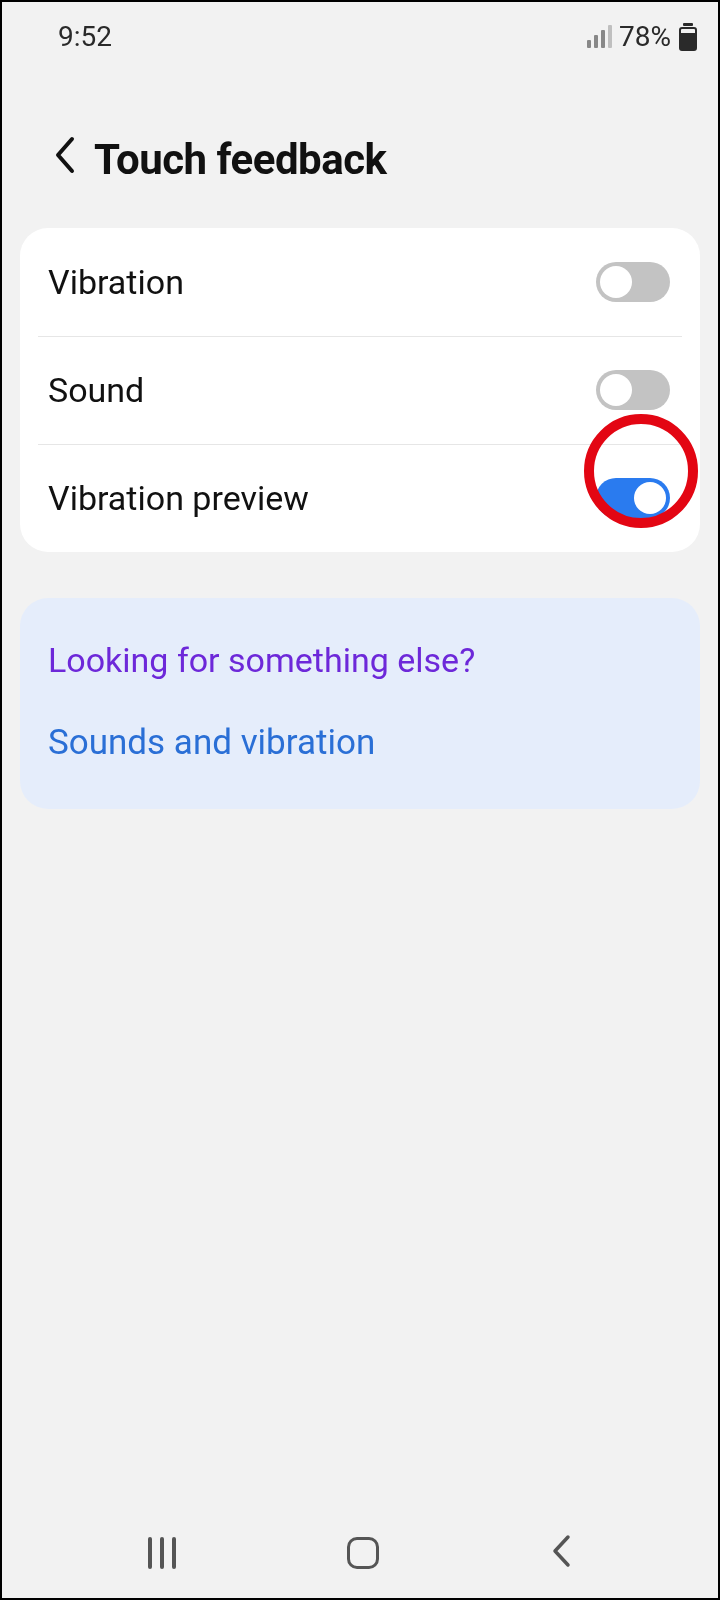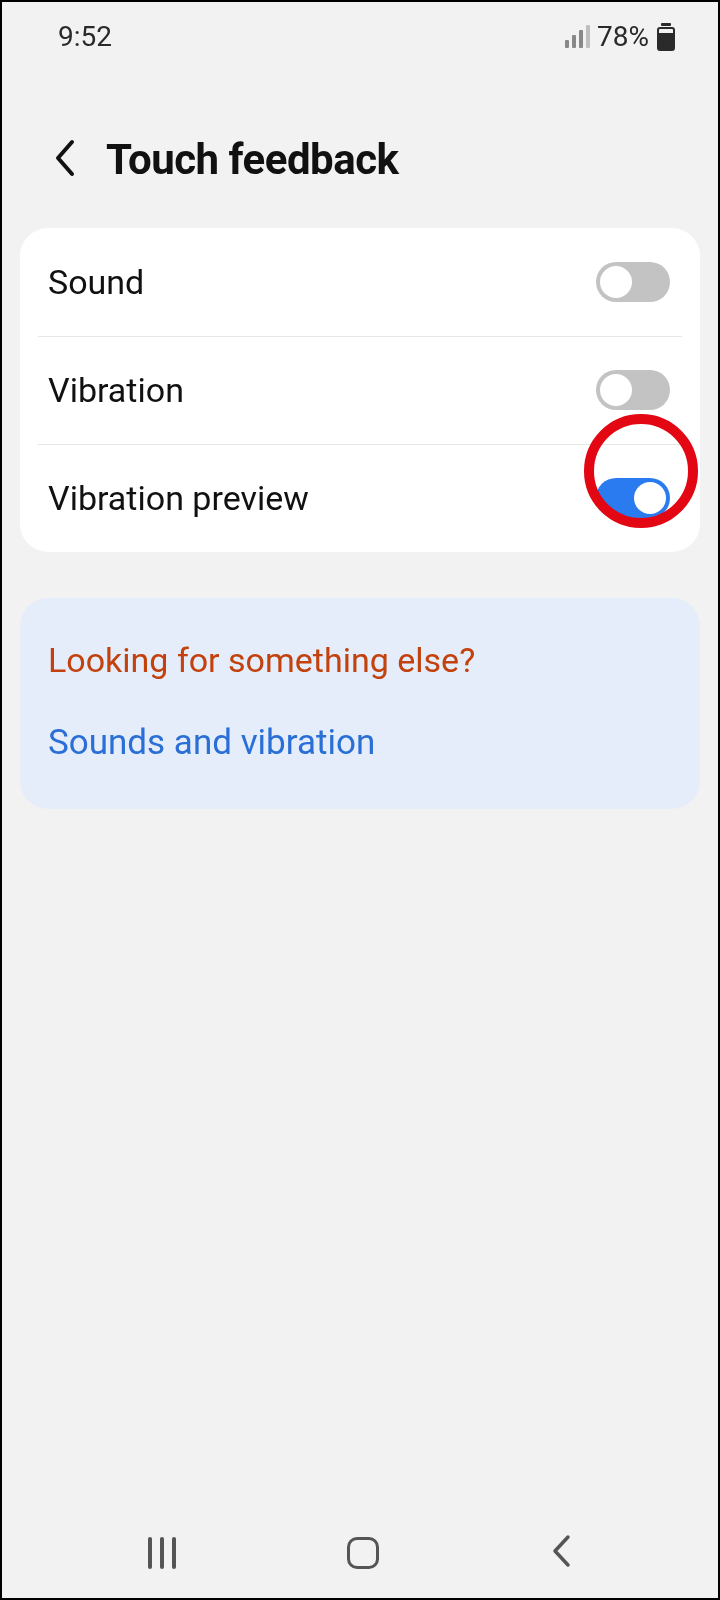--- a/index.html
+++ b/index.html
@@ -11,21 +11,21 @@
       position: relative;
       border: 2px solid #000;
       overflow: hidden;
     }
 
     
     .status-bar {
       display: flex;
       justify-content: space-between;
       align-items: center;
-      padding: 18px 40px 0 56px;
+      padding: 18px 18px 0 56px;
       font-size: 28px;
       color: #2a2a2a;
     }
     .status-right { display: flex; align-items: center; gap: 1px; }
     .signal { display: flex; align-items: flex-end; gap: 3px; margin-right: 6px; }
     .signal span {
       width: 4px; background: #888; border-radius: 1px;
     }
     .signal span:nth-child(1){height:8px}
     .signal span:nth-child(2){height:13px}
@@ -41,21 +41,21 @@
     }
     .batt-body {
       position: absolute; top: 4px; left: 3px; width: 18px; height: 24px;
       border: 2px solid #2a2a2a; border-radius: 3px;
       display: flex; align-items: flex-end;
     }
     .batt-fill { width: 100%; height: 78%; background: #2a2a2a; }
 
     
     .header {
-      display: flex; align-items: center; gap: 28px;
+      display: flex; align-items: flex-start; gap: 16px;
       padding: 82px 40px 44px 48px;
     }
     .back-chevron svg { width: 28px; height: 40px; }
     .page-title {
       font-size: 42px; font-weight: 700; letter-spacing: -0.5px;
     }
 
     
     .card {
       background: #fff;
@@ -98,21 +98,21 @@
       pointer-events: none;
     }
 
     
     .link-card {
       background: #e5edfb;
       margin: 46px 18px 0;
       border-radius: 28px;
       padding: 42px 28px 46px;
     }
-    .link-card-title { font-size: 34px; color:#c2410c; margin-bottom: 42px; }
+    .link-card-title { font-size: 34px; color:#6d28d9; margin-bottom: 42px; }
     .link-text { font-size: 35px; color:#2a6fd6; }
 
     
     .navbar {
       position: absolute;
       bottom: 26px; left: 0; right: 0;
       display: flex; justify-content: space-around; align-items: center;
       padding: 0 60px;
     }
     .nav-recents { display:flex; gap:8px; }
@@ -148,28 +148,28 @@
     <svg viewBox="0 0 24 40">
       <polyline points="20,4 6,20 20,36" fill="none" stroke="#111" stroke-width="4" stroke-linecap="round" stroke-linejoin="round"></polyline>
     </svg>
   </div>
   <div class="page-title">Touch feedback</div>
 </div>
 
 <div class="card">
 
   <div class="row">
-    <div class="row-label">Sound</div>
+    <div class="row-label">Vibration</div>
     <div class="toggle">
         <div class="knob"></div>
       </div>
   </div>
 
   <div class="row">
-    <div class="row-label">Vibration</div>
+    <div class="row-label">Sound</div>
     <div class="toggle">
         <div class="knob"></div>
       </div>
   </div>
 
   <div class="row">
     <div class="row-label">Vibration preview</div>
     <div class="toggle on">
         <div class="knob"></div>
       </div>

